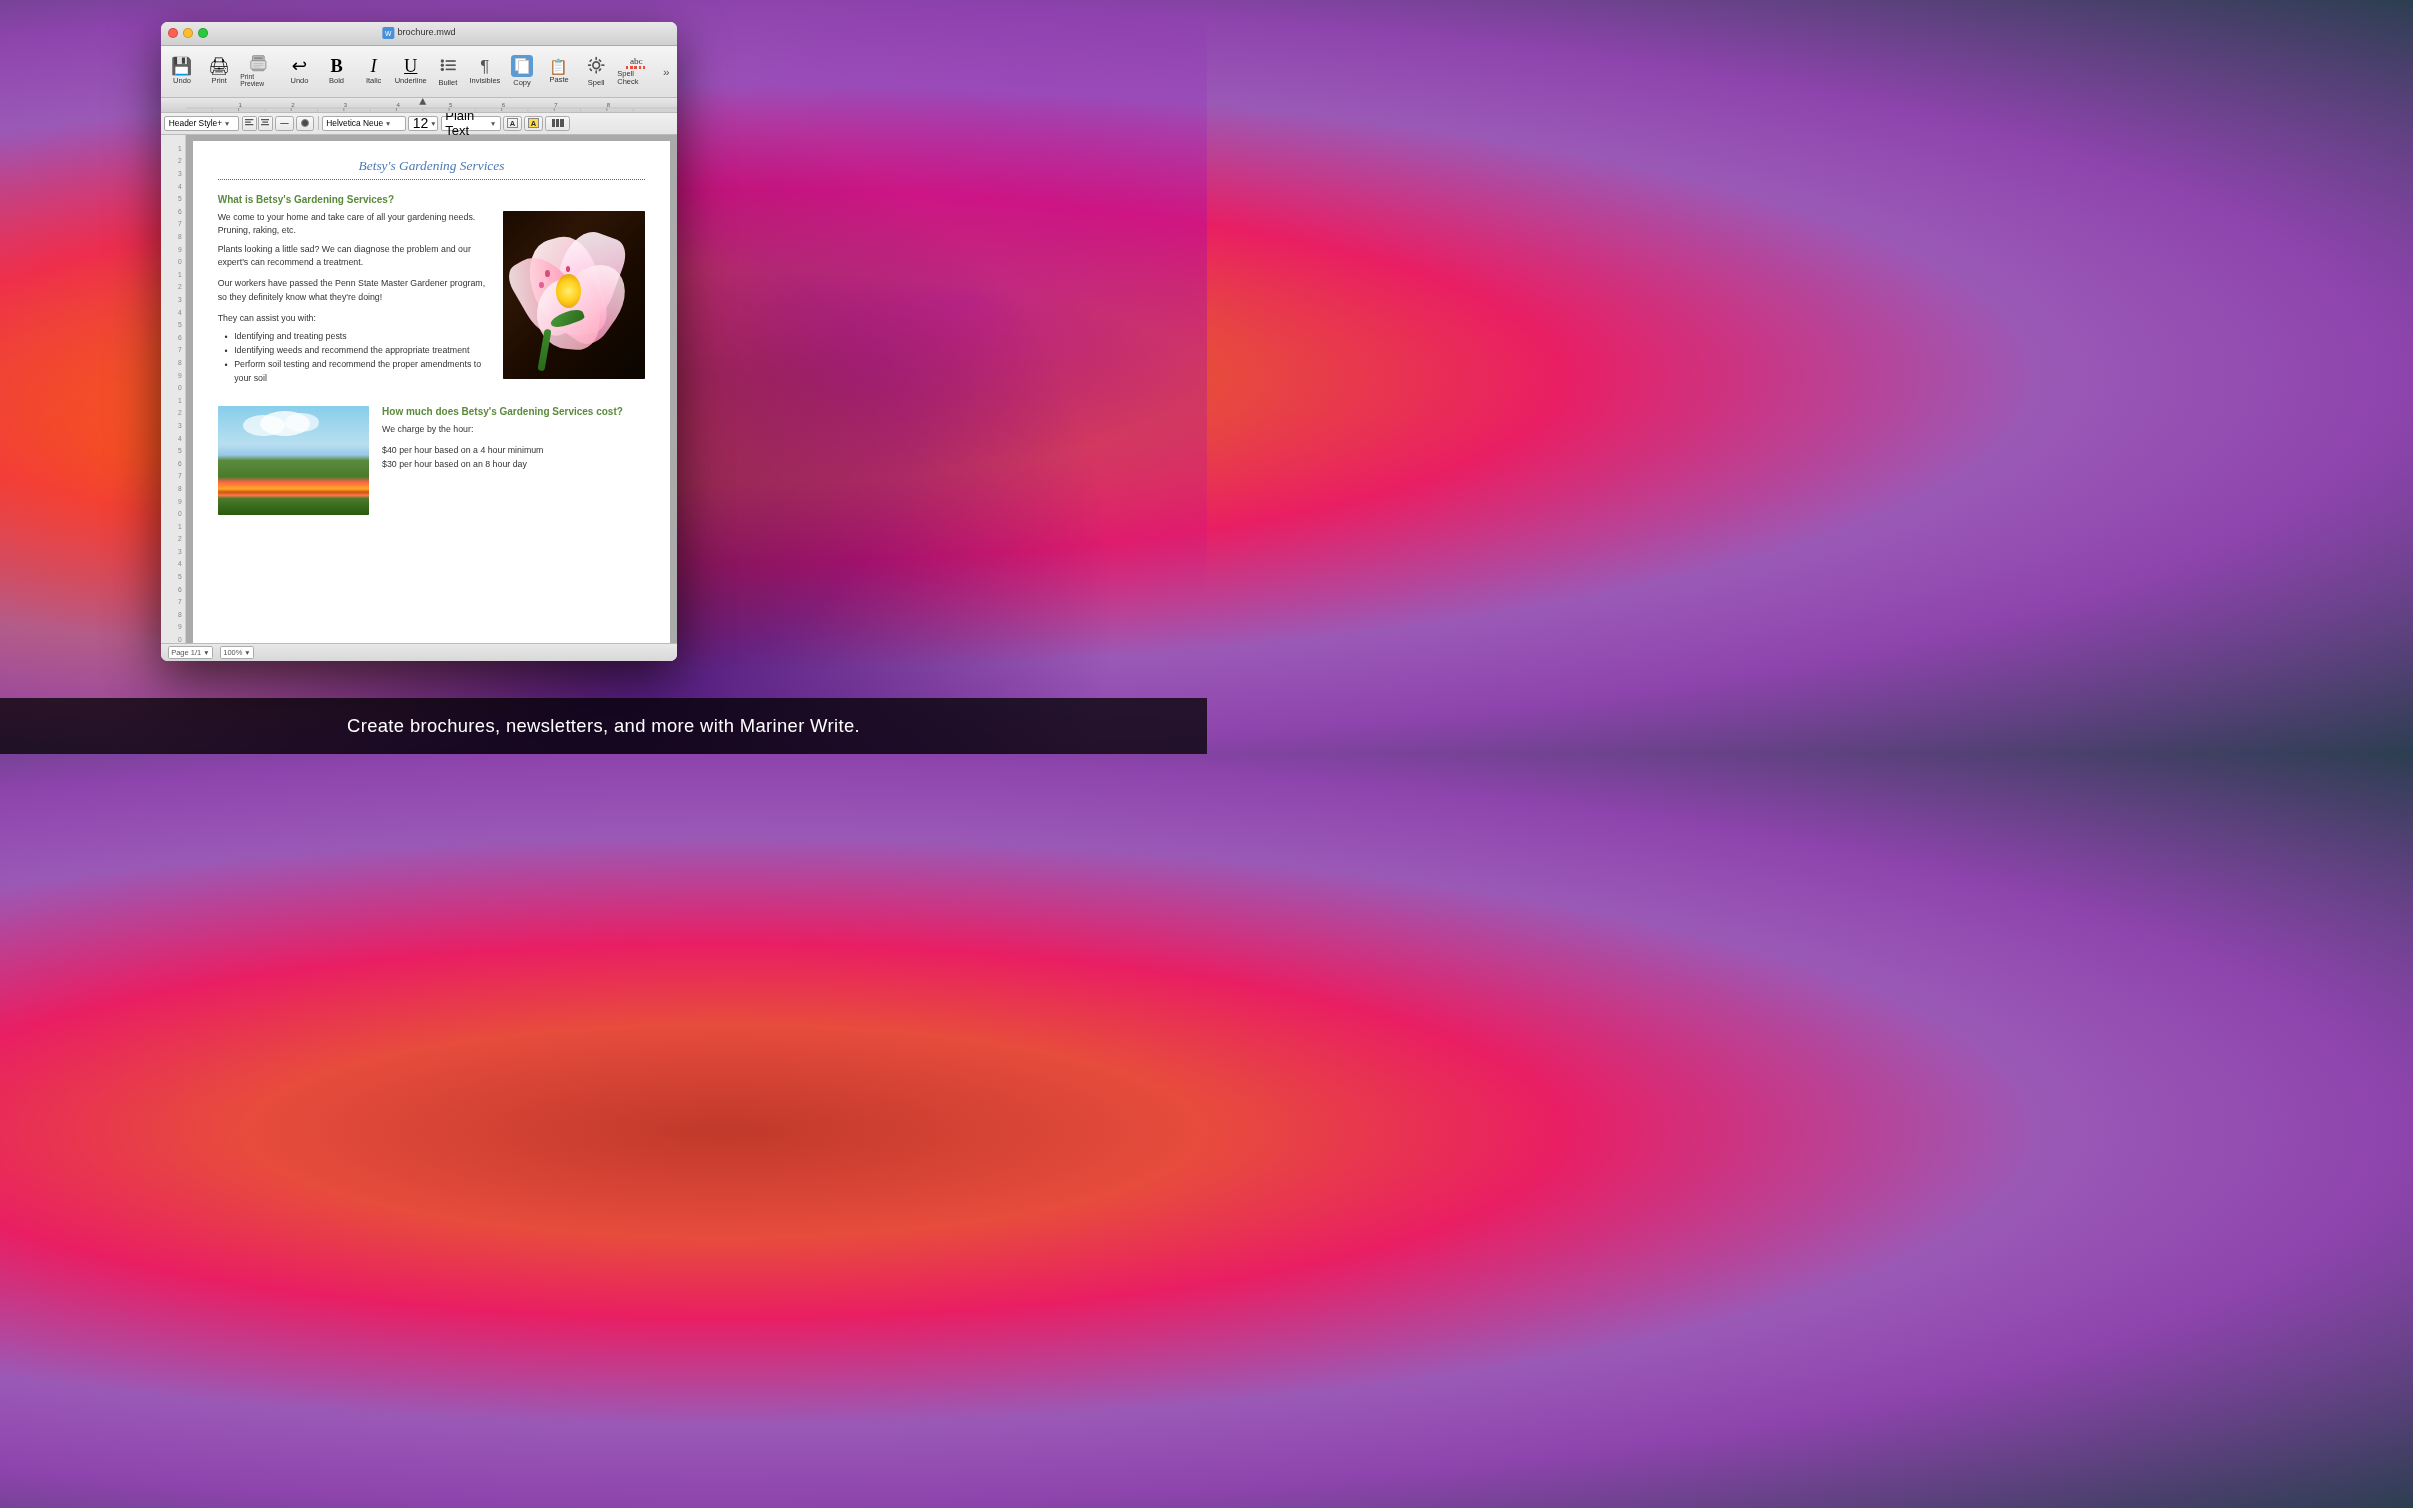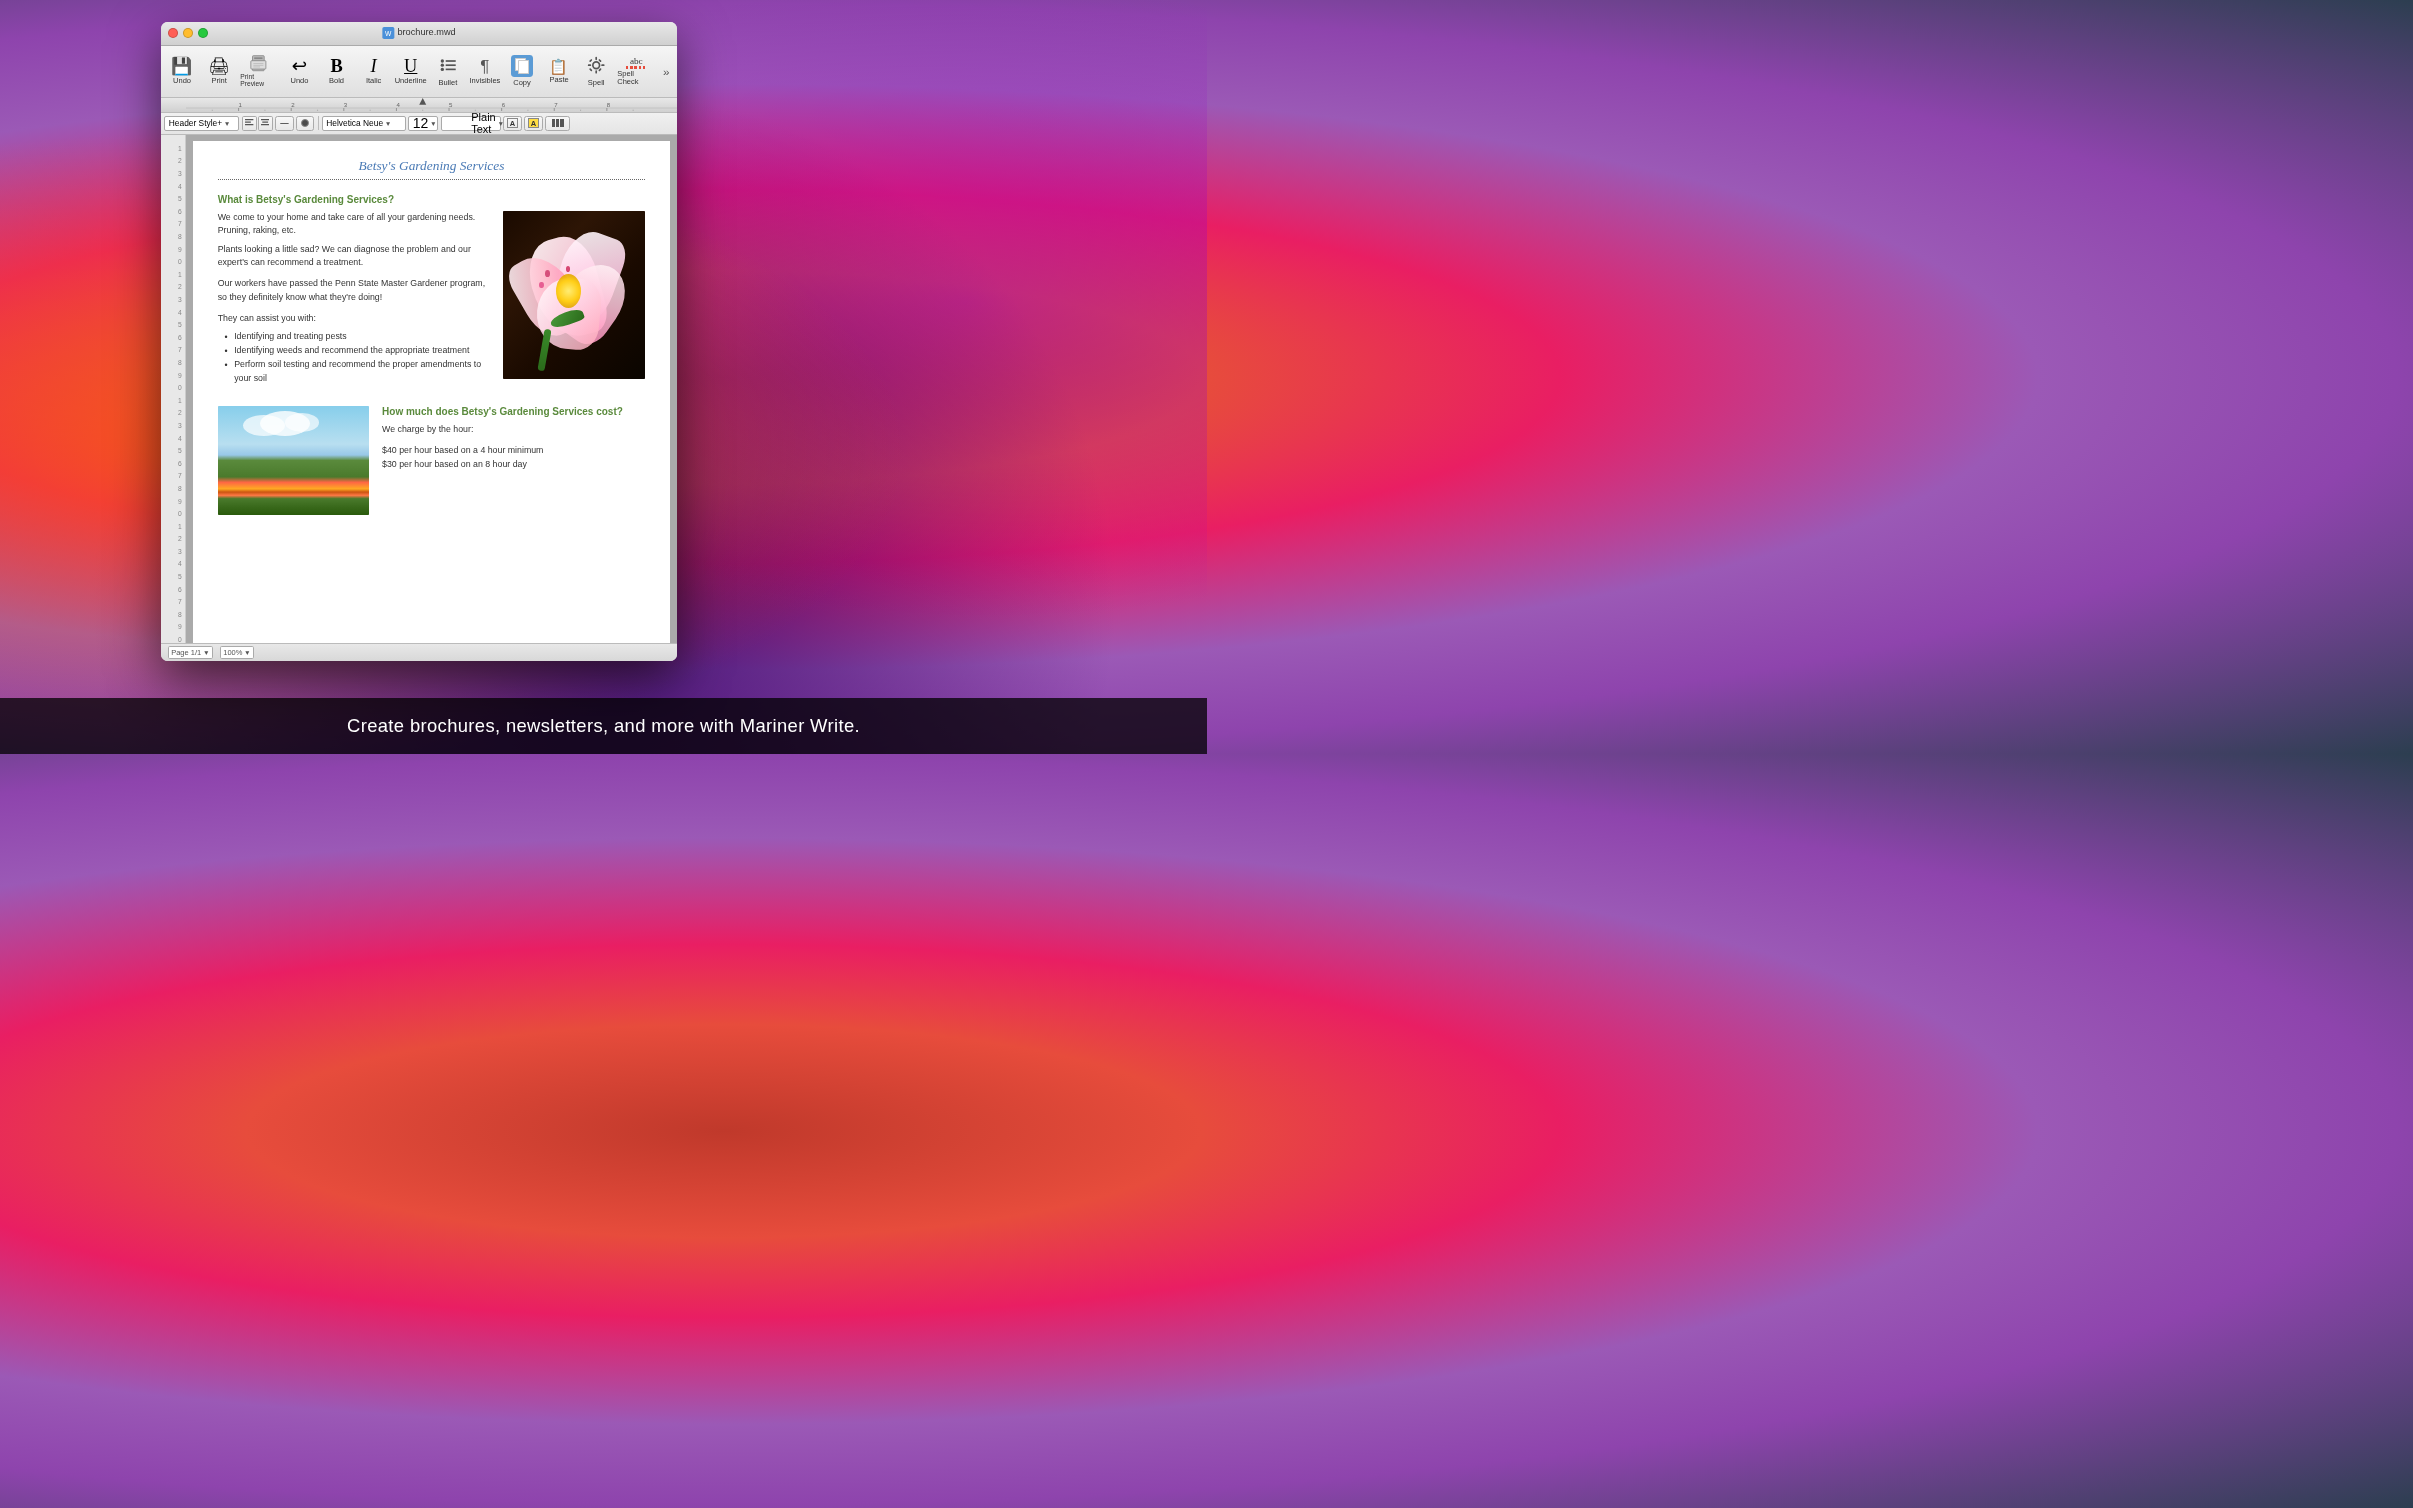--- a/index.html
+++ b/index.html
@@ -668,21 +668,21 @@
       <span style="font-size:8.4px;">Helvetica Neue</span>
       <span class="dropdown-arrow">▼</span>
     </div>
 
     <div class="format-select" style="width:30px;">
       <span style="font-size:14px;">12</span>
       <span class="dropdown-arrow">▼</span>
     </div>
 
     <div class="format-select" style="width:60px;">
-      <span style="font-size:11px;margin-left:26px;">Plain Text</span>
+      <span style="font-size:13px;">Plain Text</span>
       <span class="dropdown-arrow">▼</span>
     </div>
 
     <div class="format-color-btn">
       <div class="color-swatch" style="color:#333;border-color:#888;">A</div>
     </div>
 
     <div class="format-color-btn">
       <div class="color-swatch" style="background:#ffdd44;color:#333;border-color:#888;">A</div>
     </div>

